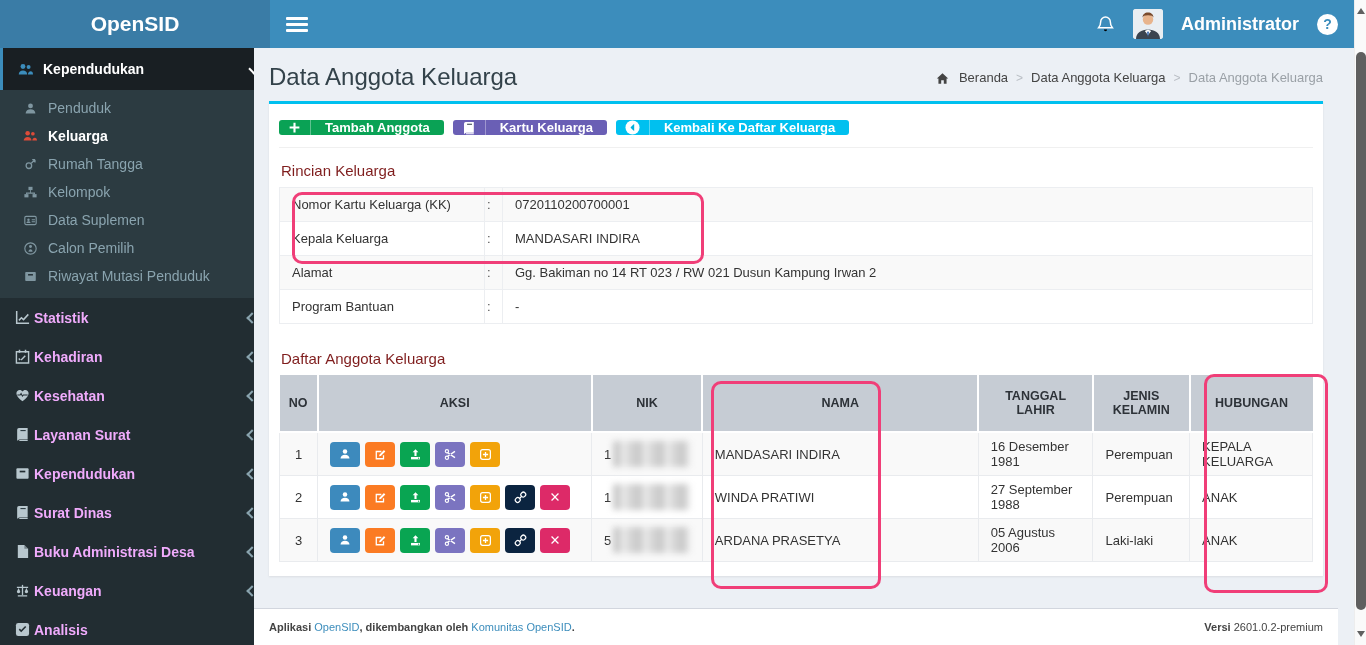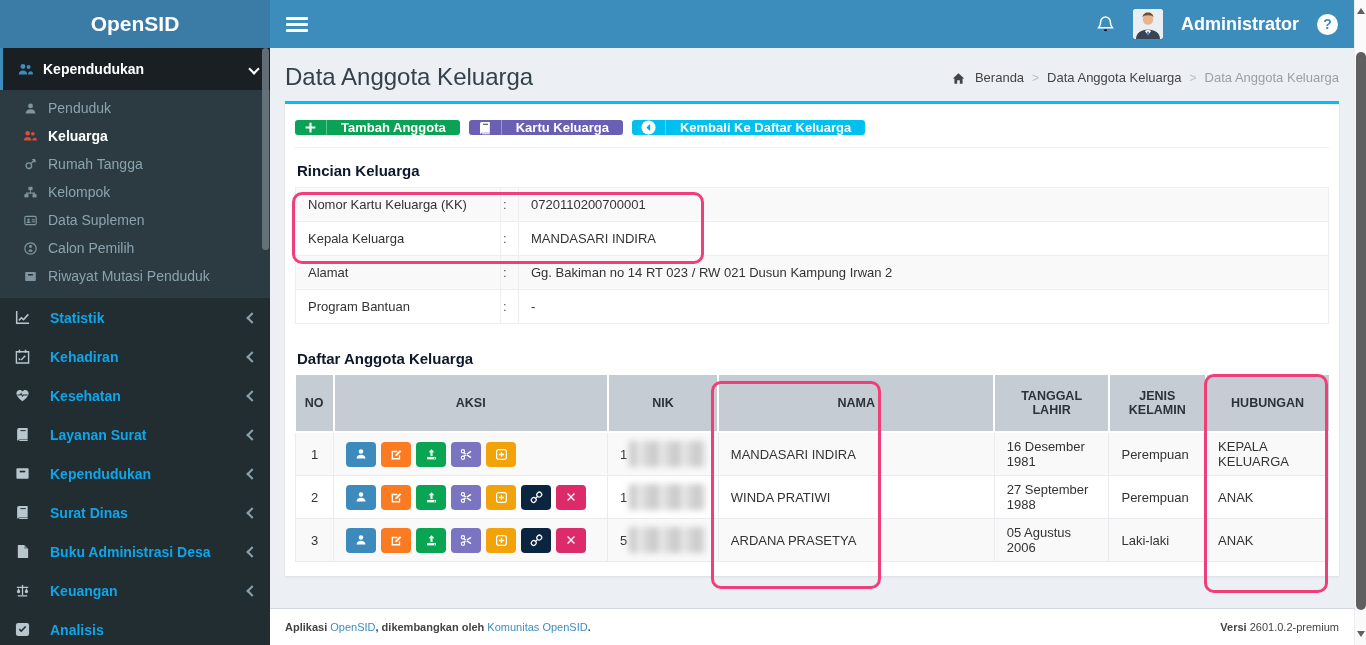--- a/index.html
+++ b/index.html
@@ -18,49 +18,49 @@
   .nav-user { color:#fff; font-size:18px; font-weight:bold; }
   .help-circle { width:21px; height:21px; border-radius:50%; background:#fff; color:#3c8dbc; font-weight:bold; font-size:14px; display:flex; align-items:center; justify-content:center; }
 
   
   .sidebar { position:absolute; top:48px; left:0; width:270px; height:597px; background:#222d32; }
   .menu-parent-active { height:42px; background:#191f23; border-left:3px solid #3c8dbc; display:flex; align-items:center; gap:10px; padding:0 12px 0 14px; color:#fff; font-size:14px; font-weight:bold; cursor:pointer; }
   .menu-parent-active .grow { flex:1; }
   .submenu { background:#2c3b41; padding:4px 0 8px 0; }
   .submenu-item { height:28px; display:flex; align-items:center; gap:10px; padding-left:22px; color:#8aa4af; font-size:14px; cursor:pointer; }
   .submenu-item.active { color:#fff; font-weight:bold; }
-  .menu-item { height:39px; display:flex; align-items:center; gap:20px; padding:0 14px 0 14px; color:#0ea5e9; font-size:14px; font-weight:bold; cursor:pointer; }
+  .menu-item { height:39px; display:flex; align-items:center; gap:4px; padding:0 14px 0 14px; color:#f0abfc; font-size:14px; font-weight:bold; cursor:pointer; }
   .menu-item .grow { flex:1; }
   .chev { width:8px; height:8px; border-left:2px solid #8aa4af; border-bottom:2px solid #8aa4af; display:inline-block; }
   .chev.left { transform:rotate(45deg); }
   .chev.down { transform:rotate(-45deg); border-color:#fff; }
   .side-scroll { position:absolute; top:0; right:1px; width:7px; height:202px; background:#6e7b82; border-radius:4px; opacity:.85; }
   .icon { display:inline-flex; width:16px; justify-content:center; }
   .icon svg { display:block; }
 
   
-  .main { position:absolute; top:48px; left:270px; width:1084px; height:597px; background:#ecf0f5; display:flex; flex-direction:column; }
+  .main { position:absolute; top:48px; left:254px; width:1084px; height:597px; background:#ecf0f5; display:flex; flex-direction:column; }
   .content-header { display:flex; align-items:center; justify-content:space-between; padding:15px 15px 10px 15px; }
   .page-title { font-size:24px; font-weight:normal; color:#33424a; }
   .breadcrumb { display:flex; align-items:flex-end; gap:8px; font-size:13px; color:#444; }
   .breadcrumb .sep { color:#b9bec4; font-size:12px; }
   .breadcrumb .current { color:#9aa0a6; }
   .crumb-link { cursor:pointer; }
 
   .card { margin:0 15px; background:#fff; border-top:3px solid #00c0ef; box-shadow:0 1px 2px rgba(0,0,0,.08); padding:12px 10px 14px 10px; }
   .btn-row { display:flex; gap:9px; padding:4px 0 12px 0; }
   .btn { display:inline-flex; align-items:stretch; border-radius:3px; color:#fff; font-size:13px; font-weight:bold; cursor:pointer; overflow:hidden; }
   .btn .b-icon { display:flex; align-items:center; padding:0 9px; border-right:1px solid rgba(255,255,255,.35); }
   .btn .b-label { display:flex; align-items:center; padding:0 14px; }
   .btn-green { background:#0aa255; }
   .btn-purple { background:#6a5fb5; }
   .btn-cyan { background:#00c0ef; }
   .hr { border-top:1px solid #f0f0f0; margin:0 0 14px 0; }
 
-  .section-heading { font-size:15px; font-weight:bold; color:#0f172a; margin:4px 2px 8px 2px; }
+  .section-heading { font-size:15px; font-weight:normal; color:#7f1d1d; margin:4px 2px 8px 2px; }
 
   table.detail { width:100%; border-collapse:collapse; table-layout:fixed; margin-bottom:26px; }
   table.detail td { border:1px solid #eceef1; padding:9px 12px; font-size:13px; color:#333; }
   table.detail tr:nth-child(odd) { background:#f9f9f9; }
   table.detail .lbl { width:205px; }
   table.detail .col { width:18px; padding:9px 2px; color:#555; }
 
   table.grid { width:100%; border-collapse:collapse; table-layout:fixed; }
   table.grid th { background:#c6ccd4; color:#2d3238; font-size:12.5px; font-weight:bold; padding:14px 8px; text-align:center; border-left:2px solid #fff; border-right:2px solid #fff; border-bottom:2px solid #fff; }
   table.grid th:first-child { border-left:none; } table.grid th:last-child { border-right:none; }

